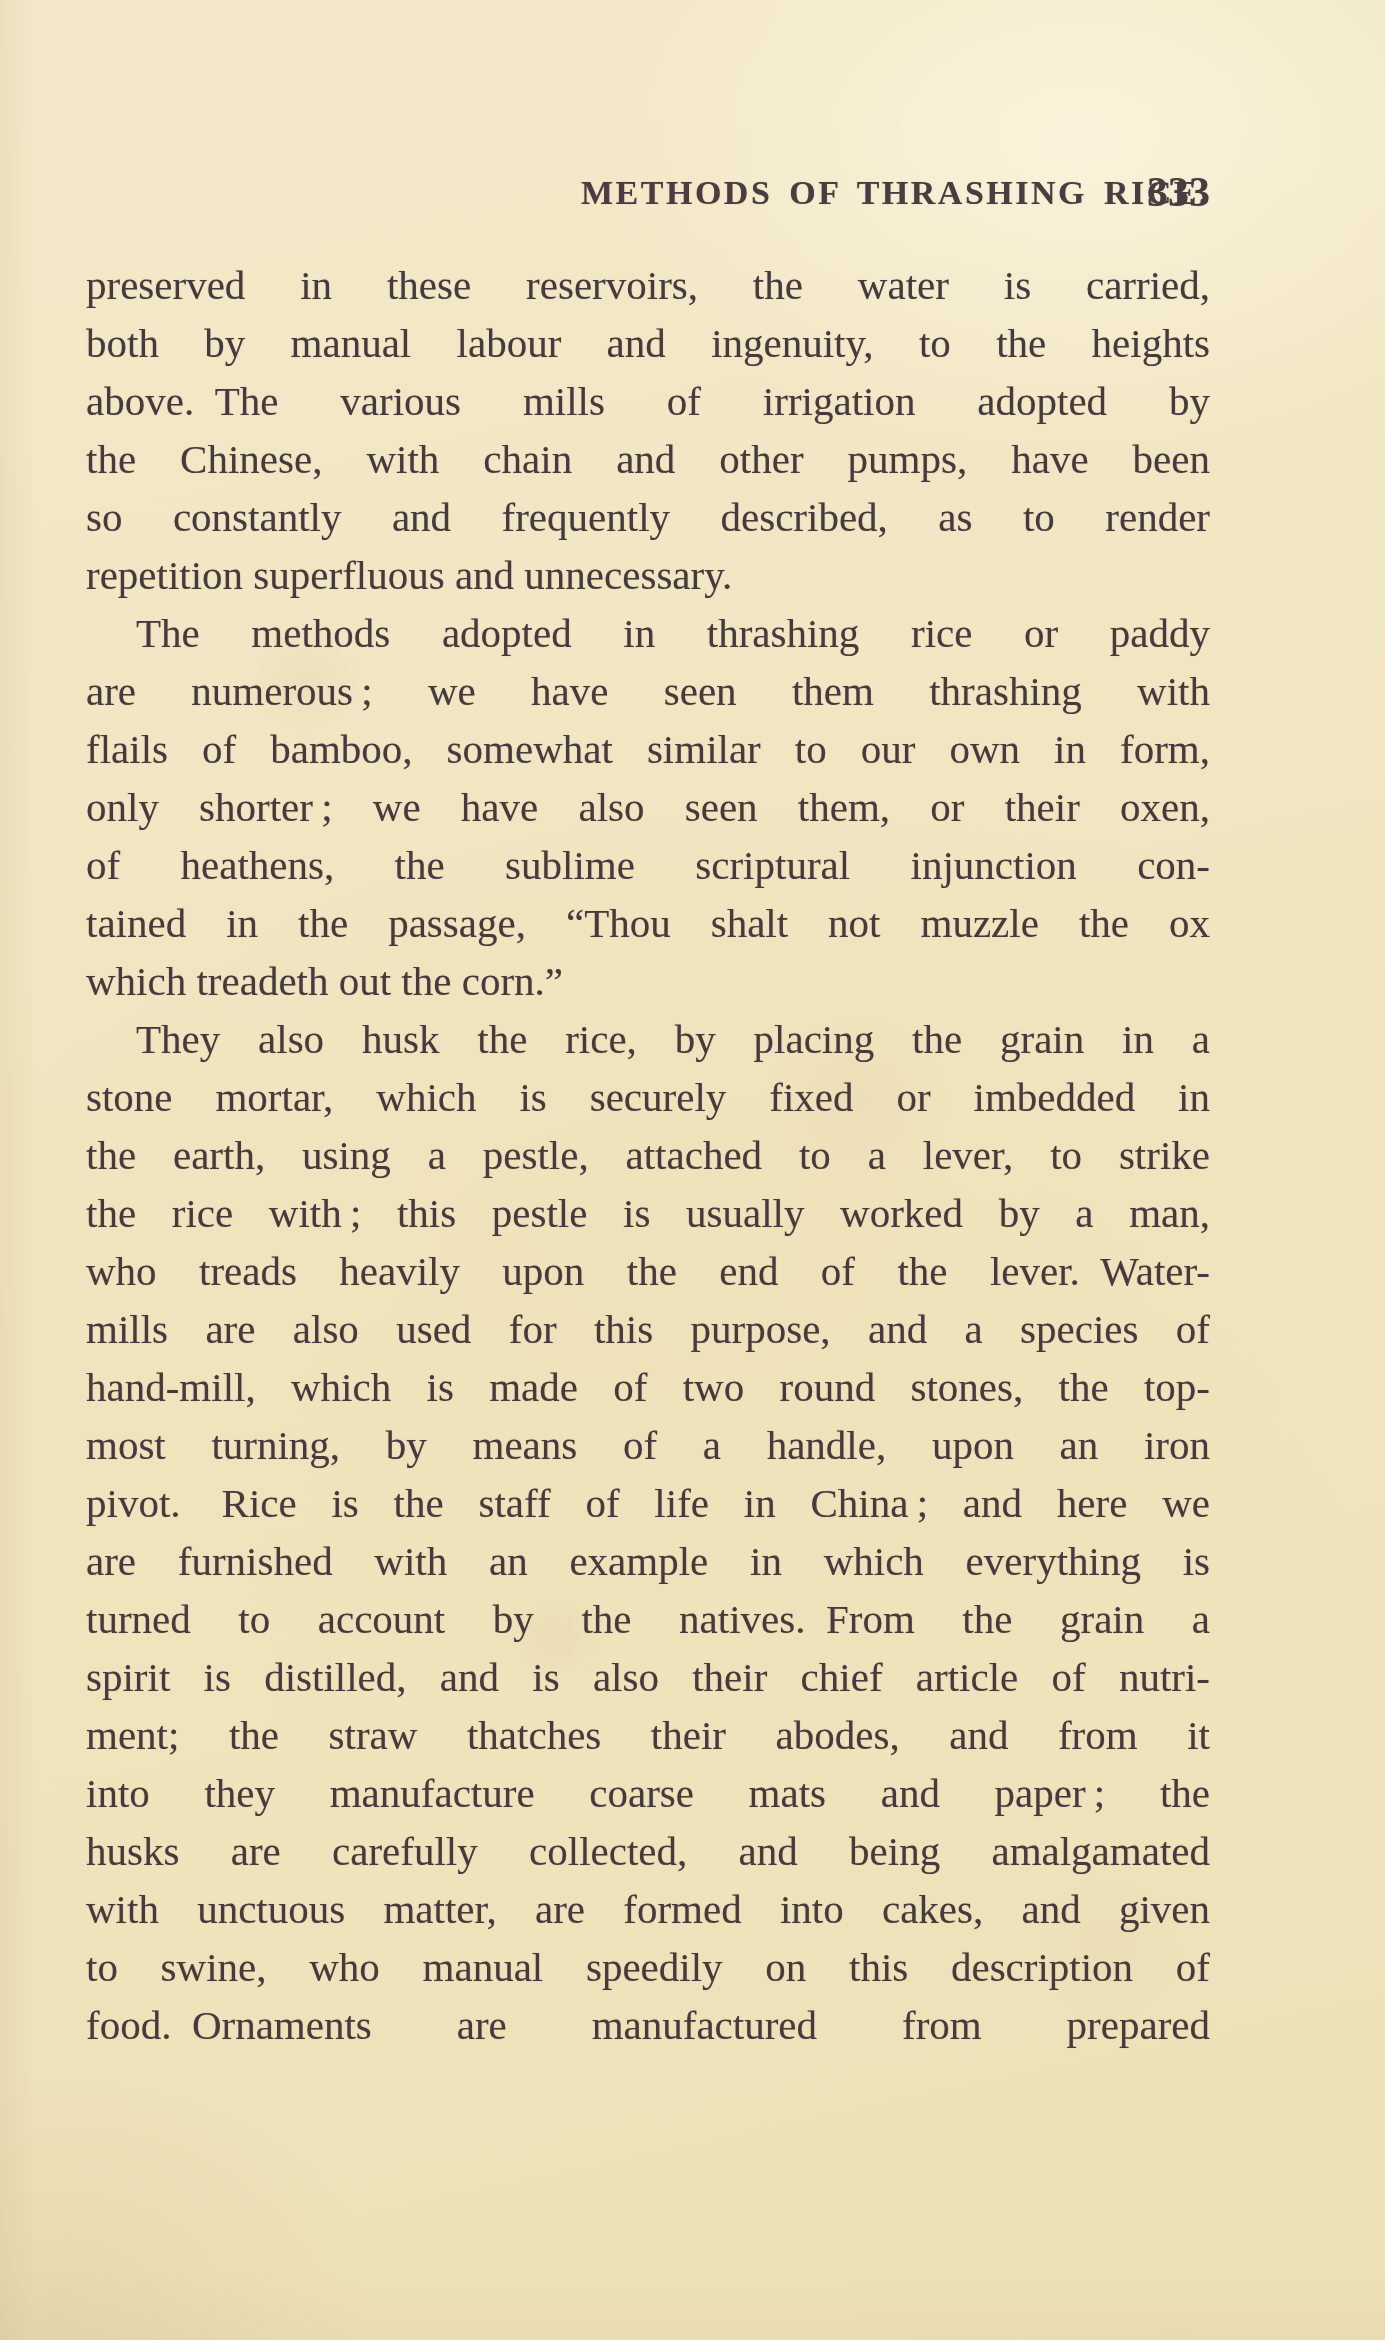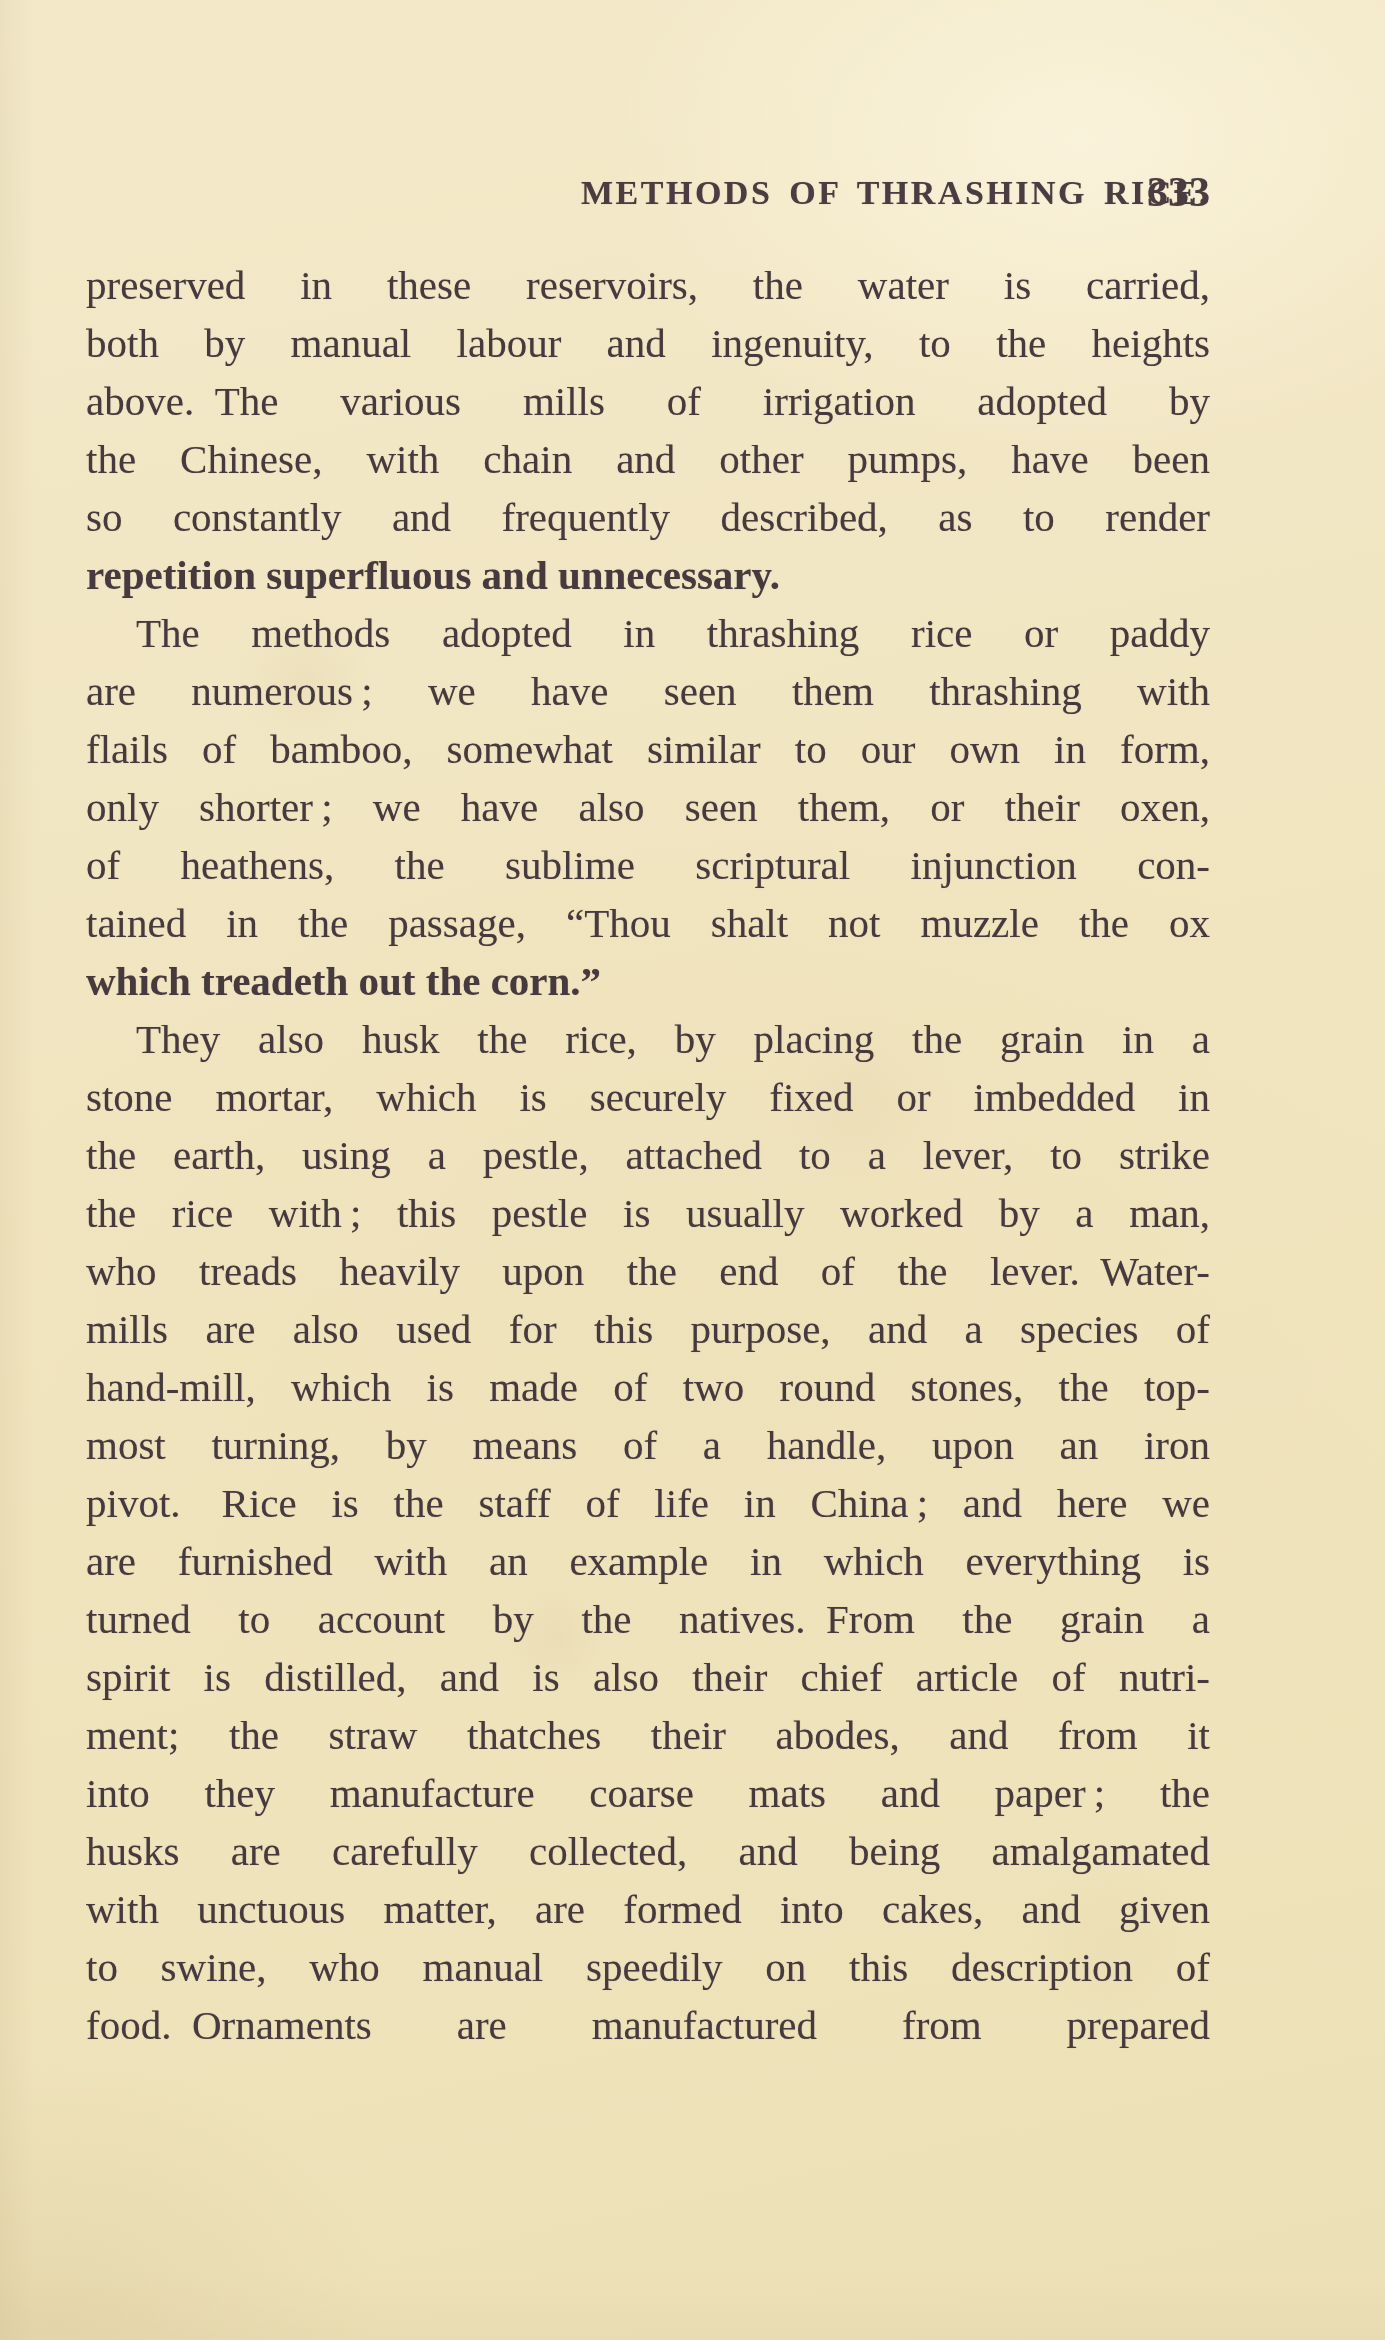--- a/index.html
+++ b/index.html
@@ -77,21 +77,20 @@
     height: 58px;
     white-space: normal;
     text-align: justify;
     text-align-last: justify;
     color: #463a3e;
     text-shadow: 0 0 1px rgba(70,58,62,0.30);
   }
   .line.endline {
     text-align: left;
     text-align-last: left;
-    font-weight: bold;
   }
   .line.indent {
     text-indent: 50px;
   }
 </style>
 </head>
 <body>
 
 <div class="page">
 

